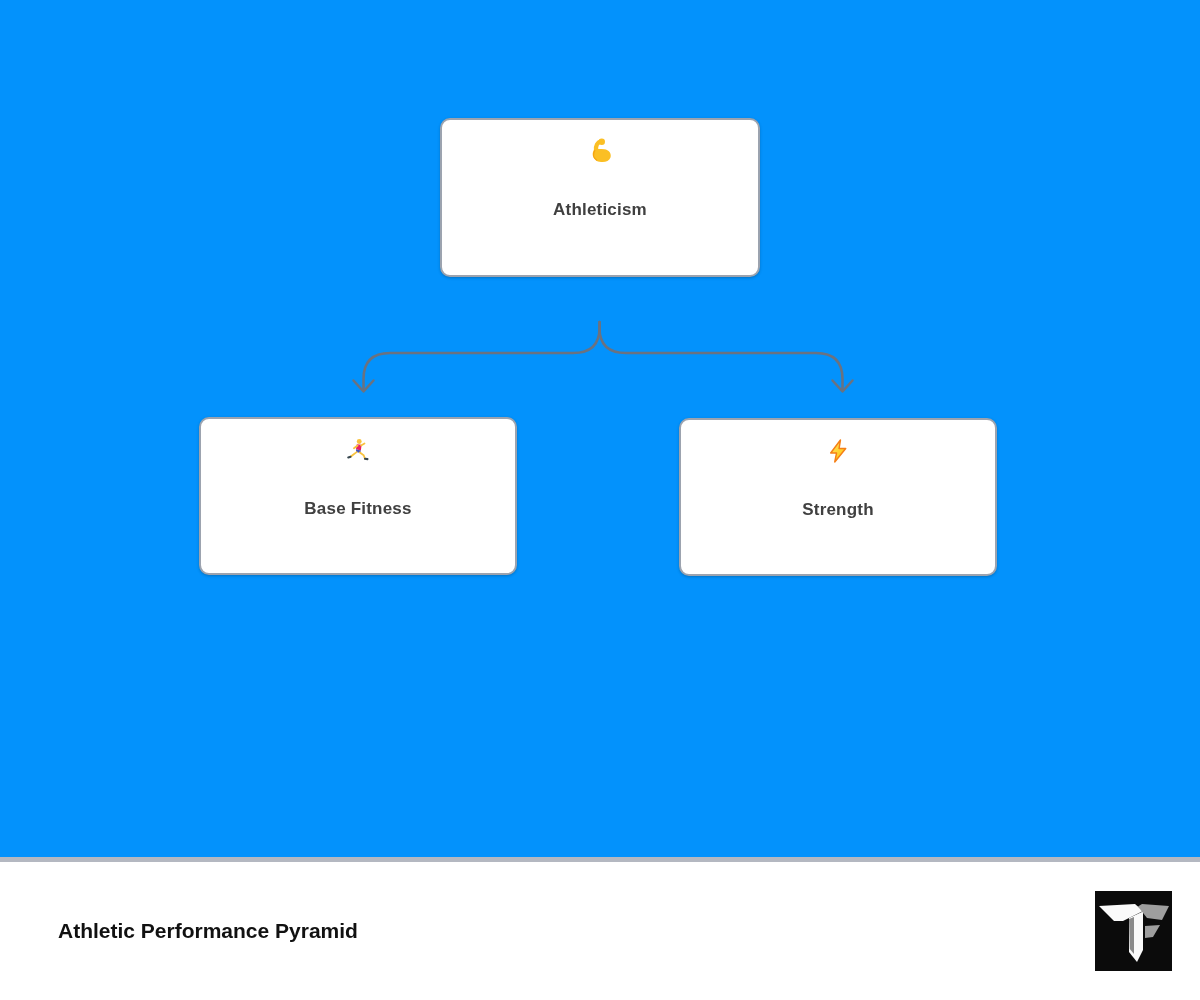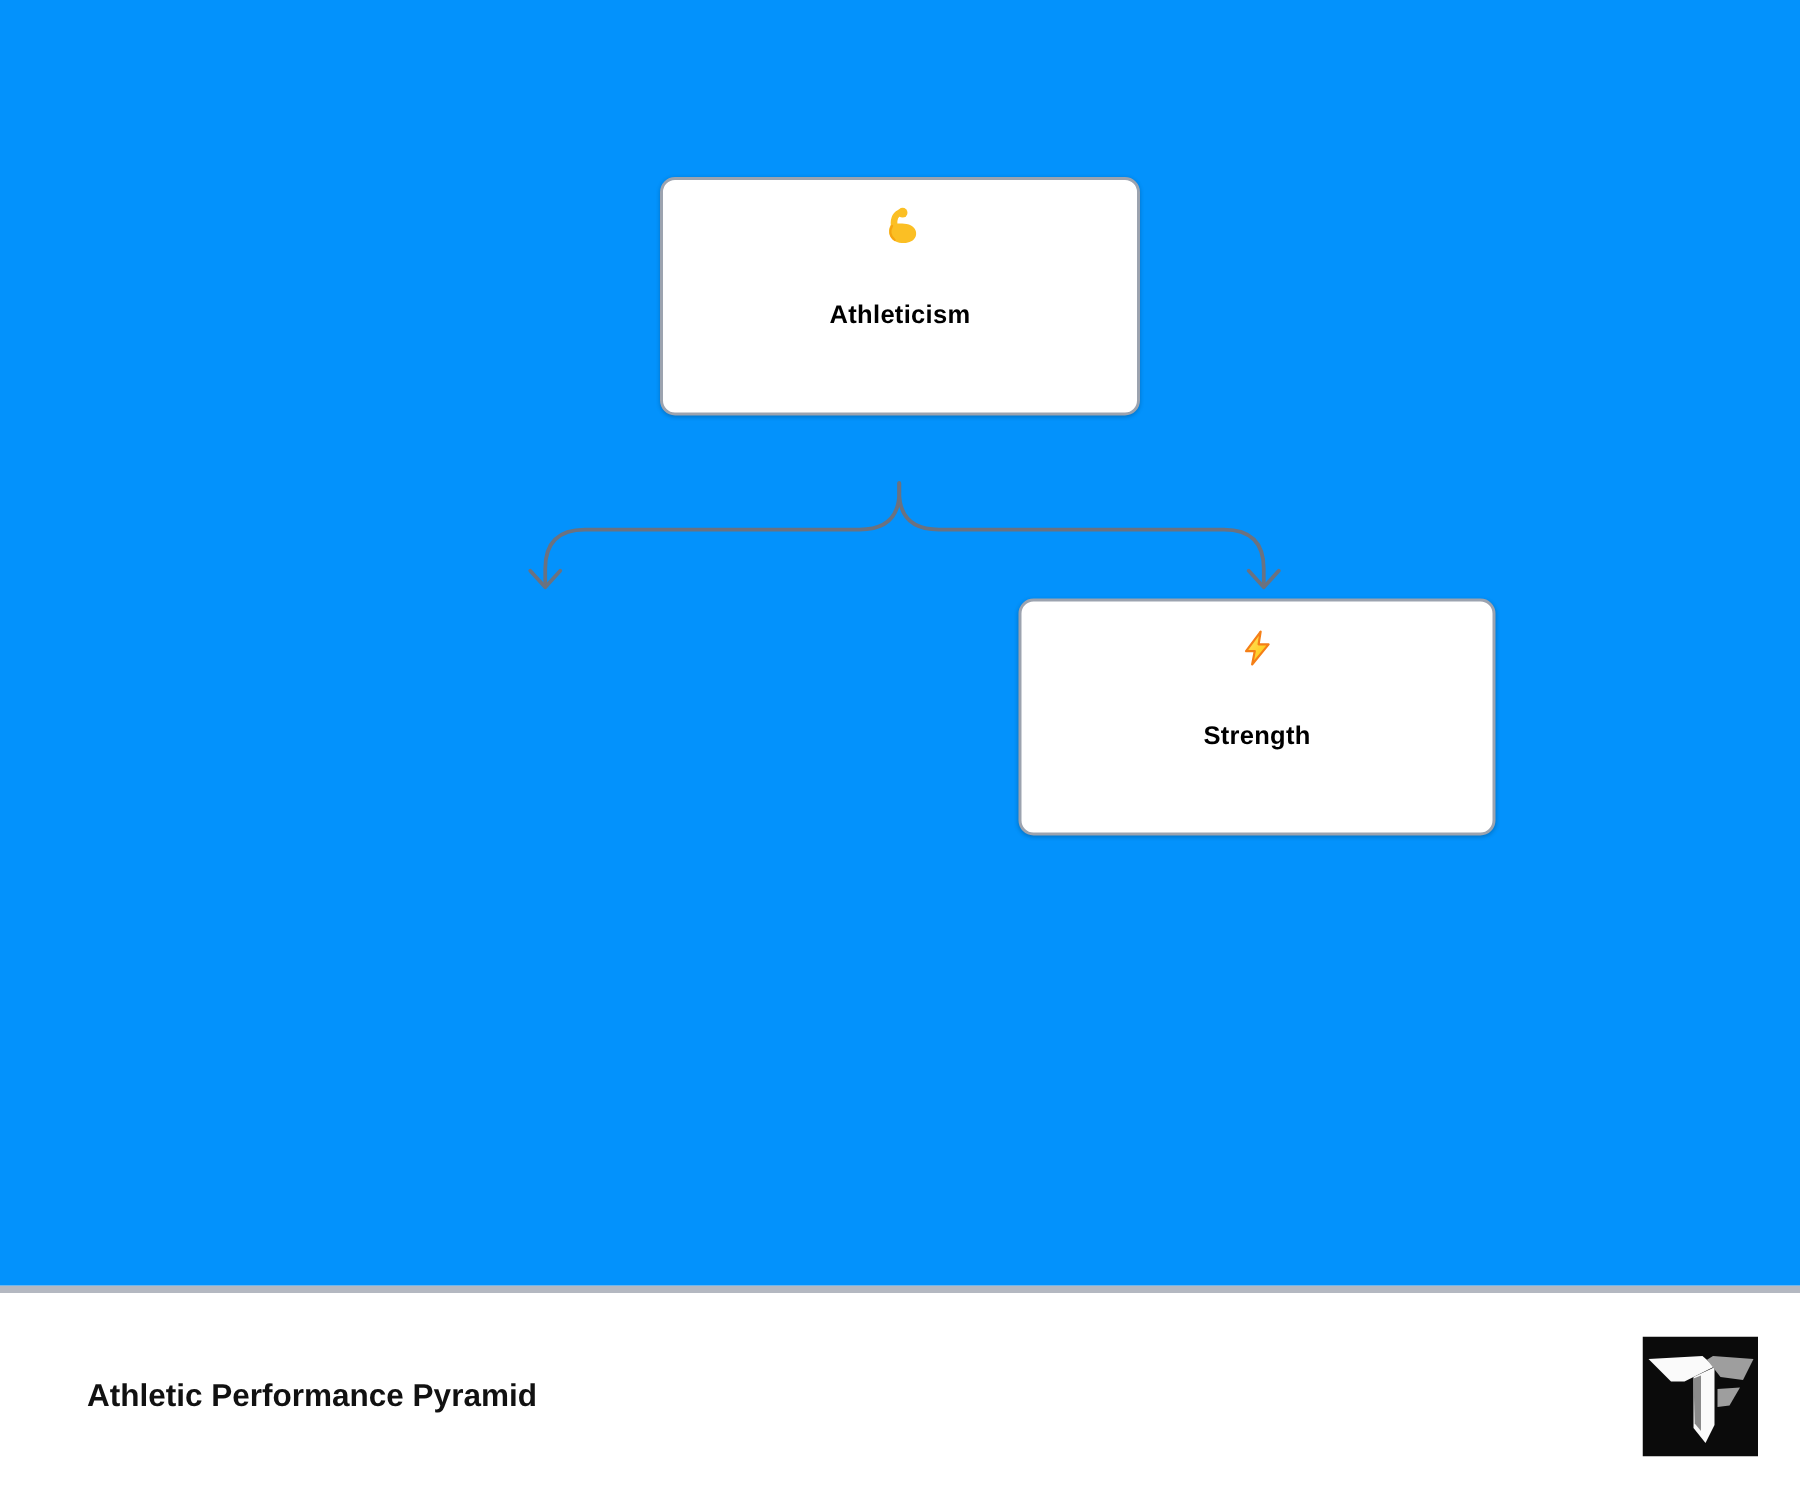--- a/index.html
+++ b/index.html
@@ -38,33 +38,33 @@
     border-radius: 10px;
     box-sizing: border-box;
     box-shadow: 0 1px 3px rgba(0,0,0,0.22);
     display: flex;
     flex-direction: column;
     align-items: center;
     padding-top: 16px;
   }
   .node-root     { left: 440px; top: 118px; width: 320px; height: 159px; }
   .node-base     { left: 199px; top: 417px; width: 318px; height: 158px; }
-  .node-strength { left: 679px; top: 399px; width: 318px; height: 158px; }
+  .node-strength { left: 679px; top: 418px; width: 318px; height: 158px; }
   .node-icon {
     height: 30px;
     display: flex;
     align-items: center;
     justify-content: center;
   }
   .node-icon svg { display: block; }
   .node-label {
     margin-top: 34px;
     font-size: 17px;
     font-weight: bold;
-    color: #000000;
+    color: #404040;
     letter-spacing: 0.2px;
   }
   .divider {
     height: 5px;
     background: #b4b8c1;
     flex: 0 0 auto;
   }
   .footer {
     height: 138px;
     background: #ffffff;
@@ -105,20 +105,36 @@
         <svg width="28" height="28" viewBox="0 0 32 32">
           <path d="M17 5 C13 6 11 10 11.5 15" fill="none" stroke="#fbbf24" stroke-width="5" stroke-linecap="round"></path>
           <circle cx="18" cy="5.5" r="3.7" fill="#fbbf24"></circle>
           <path d="M9.5 14 C6.5 18 7 24 12 27 C18 30 26 29 28 23.5 C29.5 19 26 14.5 21 14 C16.5 13.5 12 13.5 9.5 14 Z" fill="#fbbf24"></path>
           <path d="M10 15.5 C7.8 19 8.2 23.5 12 26.3" fill="none" stroke="#f59e0b" stroke-width="1.6" stroke-linecap="round" opacity="0.8"></path>
         </svg>
       </div>
       <div class="node-label">Athleticism</div>
     </div>
 
+    <div class="node node-base">
+      <div class="node-icon">
+        <svg width="26" height="26" viewBox="0 0 32 32">
+          <circle cx="17.5" cy="5.5" r="3" fill="#f9c23c"></circle>
+          <path d="M14.5 9 L20.5 9.5 L19.5 16.5 L13.5 15.2 Z" fill="#e91e63"></path>
+          <path d="M15.5 10.5 L11 13.8" fill="none" stroke="#f9c23c" stroke-width="2.2" stroke-linecap="round"></path>
+          <path d="M19.8 10.5 L24 8" fill="none" stroke="#f9c23c" stroke-width="2.2" stroke-linecap="round"></path>
+          <path d="M13.5 15.2 L19.5 16.5 L18.7 19.6 L13.8 18.6 Z" fill="#3f51b5"></path>
+          <path d="M18.3 19 L23 22.5 L24.6 26.8" fill="none" stroke="#f9c23c" stroke-width="2.2" stroke-linecap="round"></path>
+          <path d="M14.3 18.6 L10 21.8 L6.8 24.3" fill="none" stroke="#f9c23c" stroke-width="2.2" stroke-linecap="round"></path>
+          <path d="M24.6 26.8 L27.6 27.2" fill="none" stroke="#37474f" stroke-width="2.6" stroke-linecap="round"></path>
+          <path d="M6.8 24.3 L4 25.2" fill="none" stroke="#37474f" stroke-width="2.6" stroke-linecap="round"></path>
+        </svg>
+      </div>
+      <div class="node-label">Base Fitness</div>
+    </div>
 
     <div class="node node-strength">
       <div class="node-icon">
         <svg width="26" height="26" viewBox="0 0 32 32">
           <defs>
             <linearGradient id="boltGrad" x1="0" y1="0" x2="1" y2="1">
               <stop offset="0" stop-color="#ffe36b"></stop>
               <stop offset="1" stop-color="#ffc400"></stop>
             </linearGradient>
           </defs>

